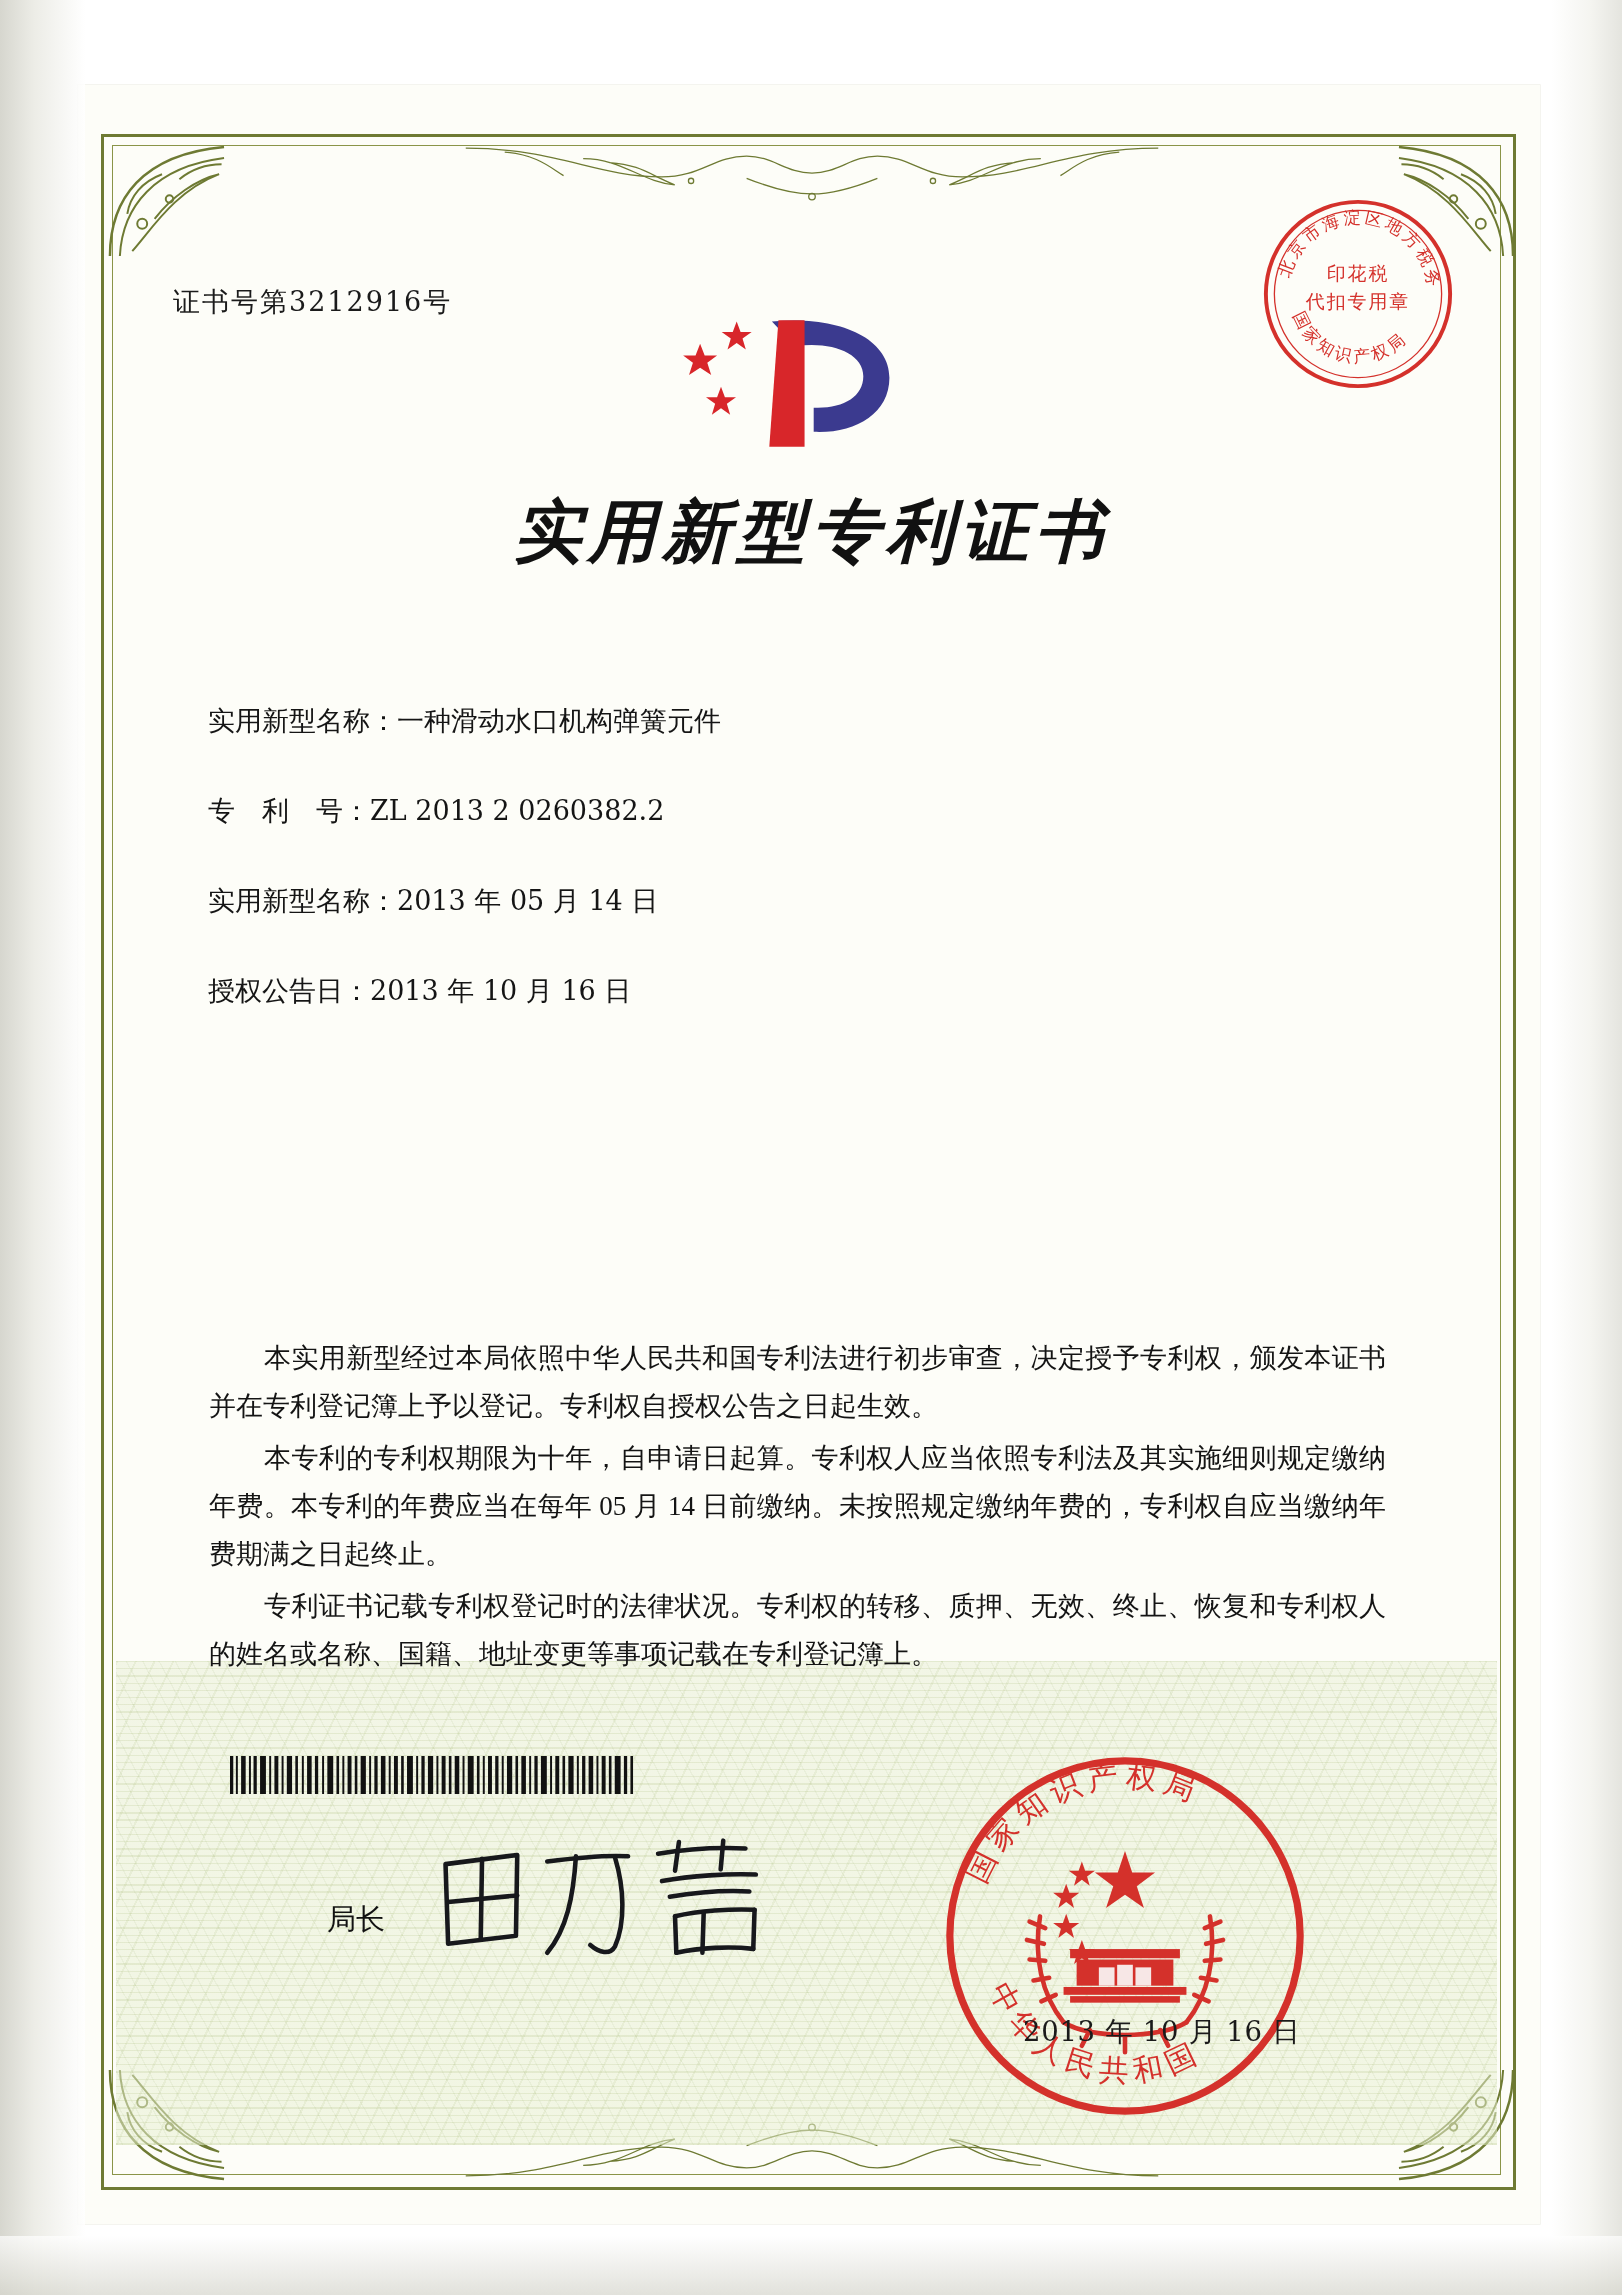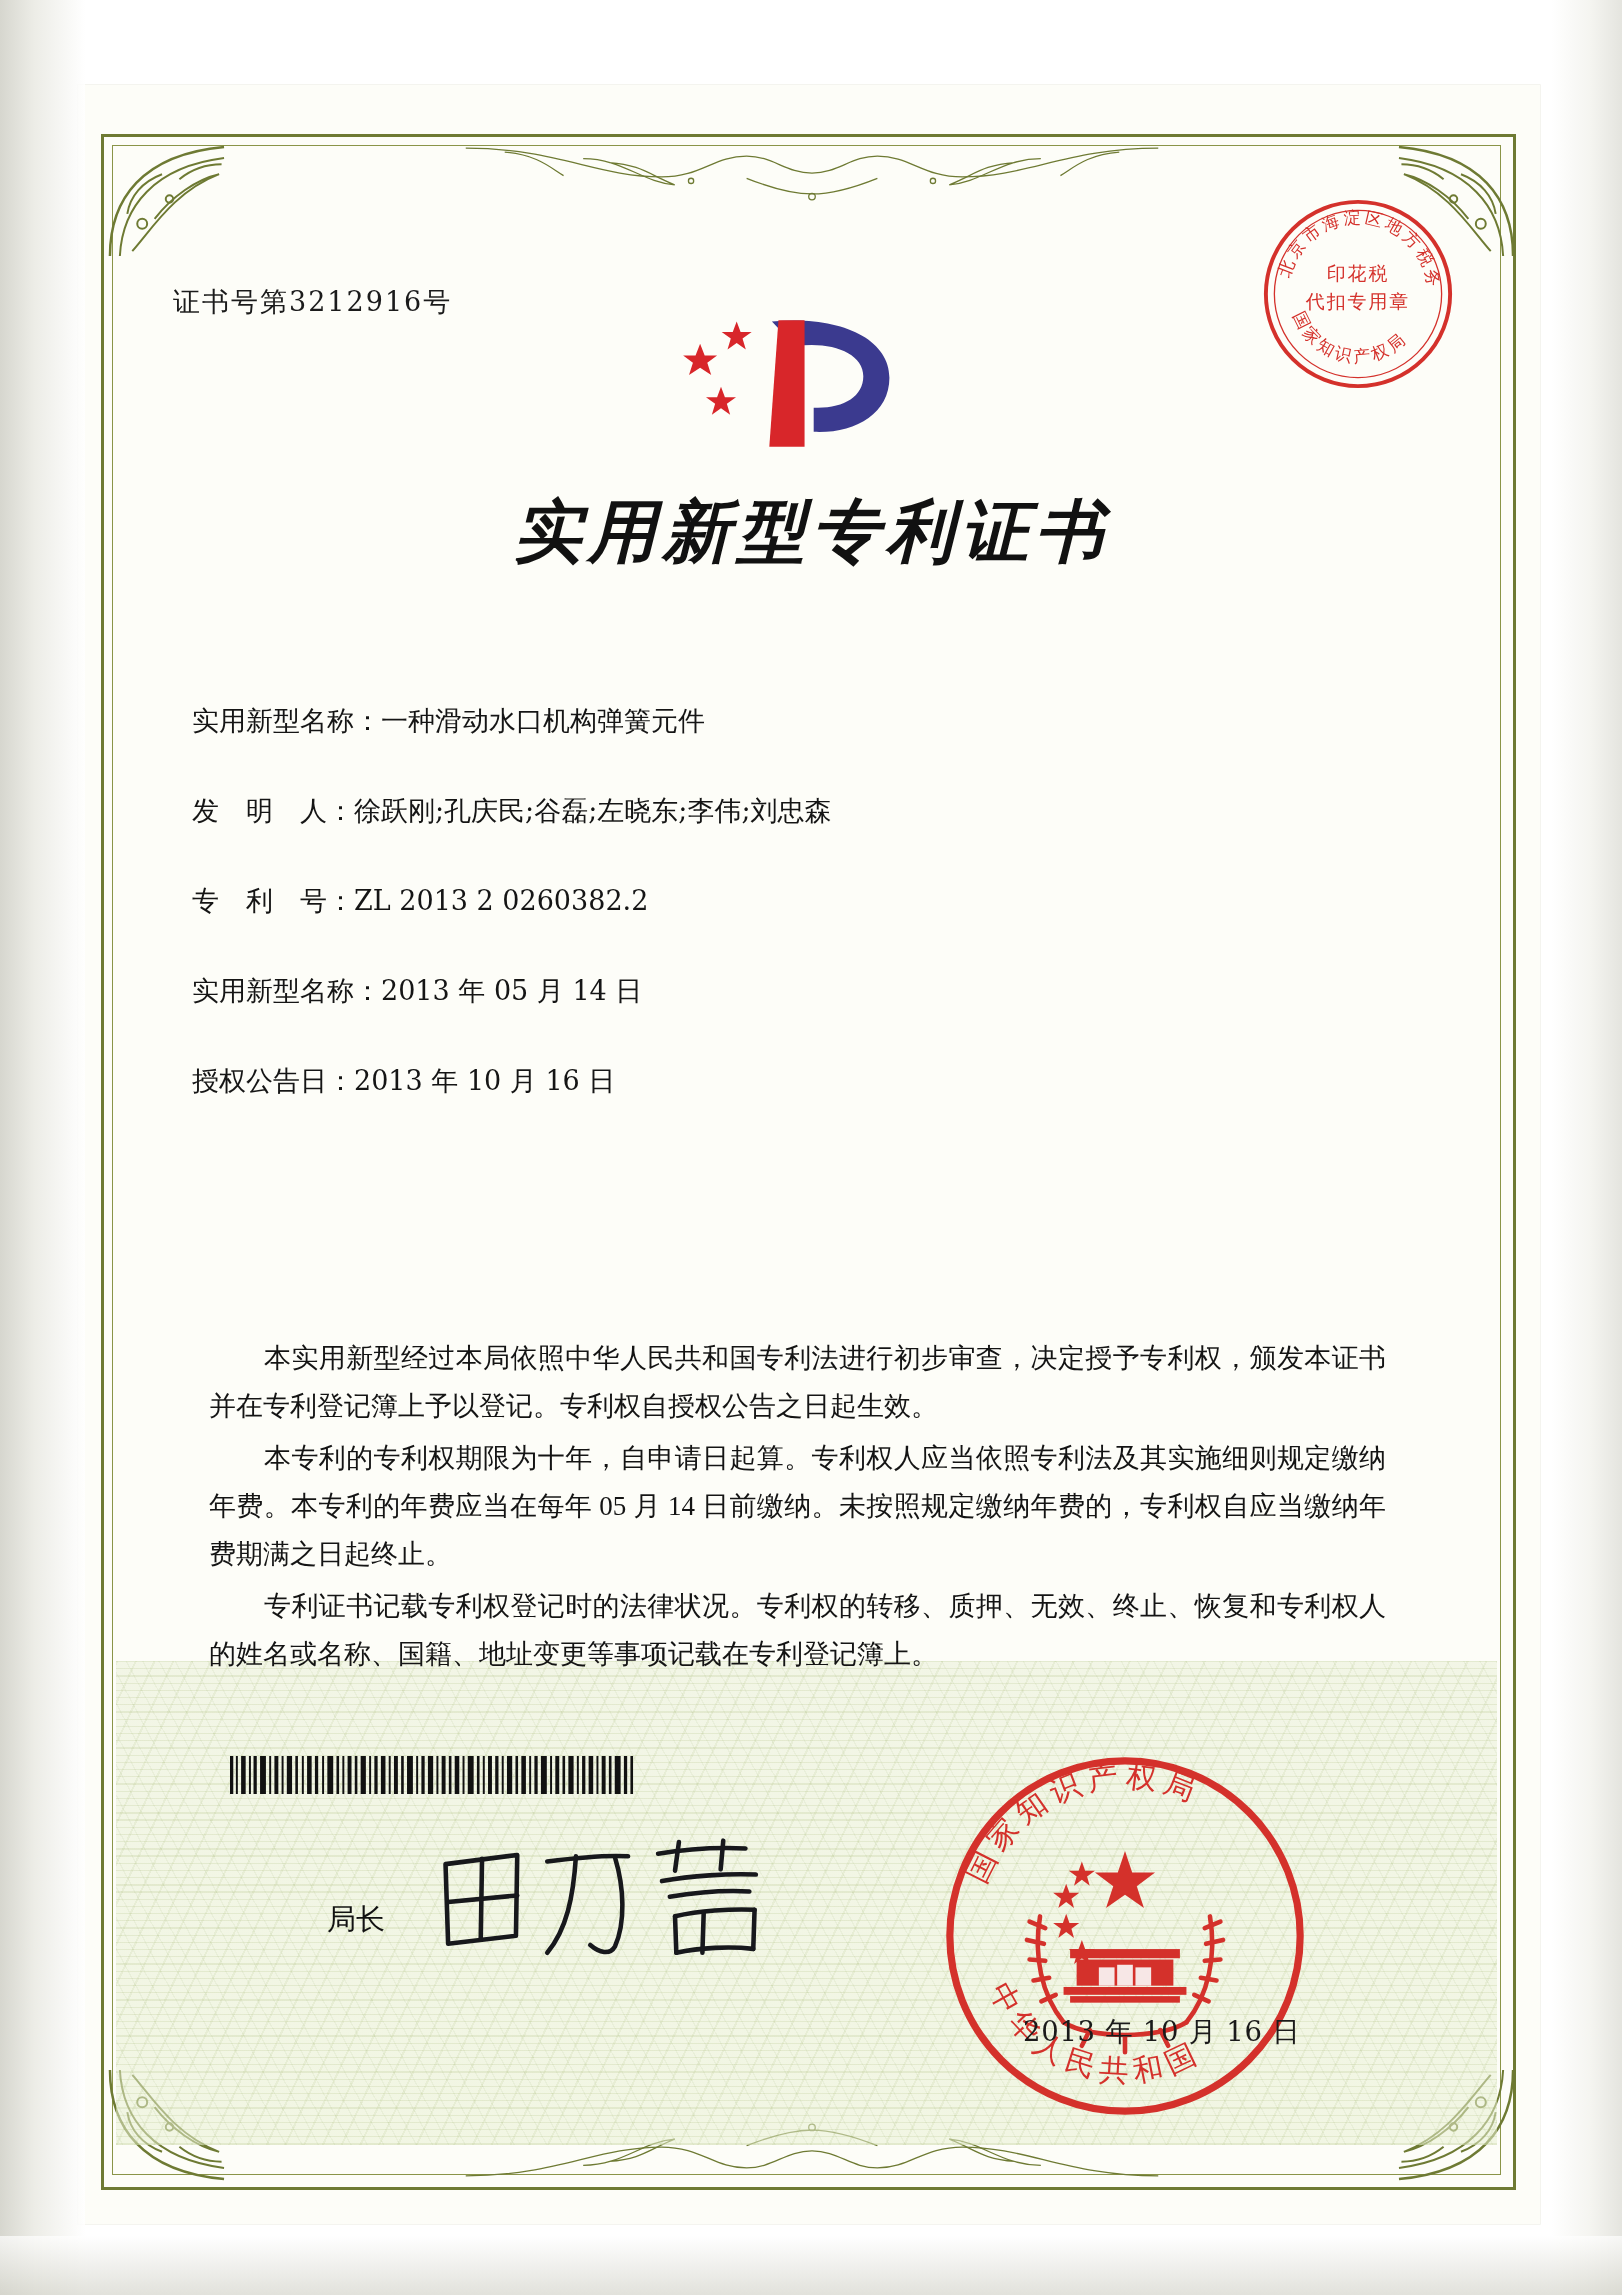--- a/index.html
+++ b/index.html
@@ -187,21 +187,21 @@
     font-weight: bold;
     font-size: 68px;
     letter-spacing: 6.5px;
     color: #111111;
     font-style: italic;
   }
 
   
   .fields {
     position: absolute;
-    left: 192px;
+    left: 208px;
     top: 703px;
     width: 1203px;
   }
   .field-row {
     font-size: 27px;
     color: #151515;
     margin-bottom: 54px;
     white-space: nowrap;
     font-family: "DejaVu Serif", serif;
   }
@@ -408,23 +408,20 @@
       <text x="150" y="128" text-anchor="middle" font-family="DejaVu Serif, serif" font-size="29" fill="#d4312b" letter-spacing="3">印花税</text>
       <text x="150" y="172" text-anchor="middle" font-family="DejaVu Serif, serif" font-size="29" fill="#d4312b" letter-spacing="3">代扣专用章</text>
     </svg>
   </div>
 
   <div class="main-title">实用新型专利证书</div>
 
   <div class="fields">
     <div class="field-row">
       <span class="field-label">实用新型名称：</span><span class="field-value">一种滑动水口机构弹簧元件</span>
-    </div>
-    <div class="field-row">
-      <span class="field-label">发　明　人：</span><span class="field-value">徐跃刚;孔庆民;谷磊;左晓东;李伟;刘忠森</span>
     </div>
     <div class="field-row">
       <span class="field-label">专　利　号：</span><span class="field-value">ZL 2013 2 0260382.2</span>
     </div>
     <div class="field-row">
       <span class="field-label">实用新型名称：</span><span class="field-value">2013 年 05 月 14 日</span>
     </div>
     <div class="field-row">
       <span class="field-label">授权公告日：</span><span class="field-value">2013 年 10 月 16 日</span>
     </div>

